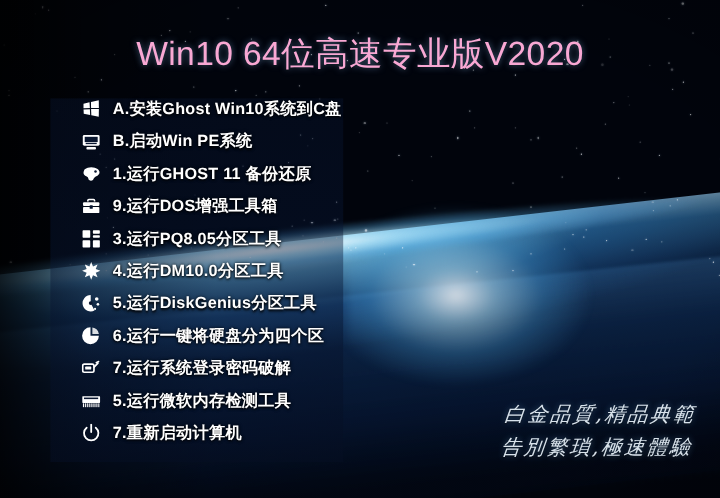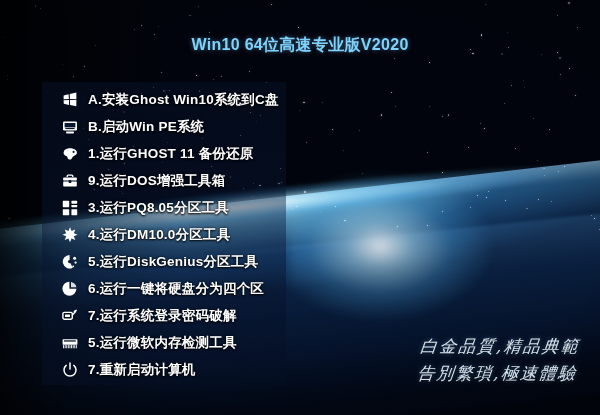--- a/index.html
+++ b/index.html
@@ -116,23 +116,23 @@
   }
   .title-main {
     color: #ffffff;
     font-size: 27px;
     font-weight: bold;
     letter-spacing: 1px;
     text-shadow: 0 0 6px rgba(140,200,255,0.55), 0 1px 2px rgba(0,0,0,0.9);
     white-space: nowrap;
   }
   .title-sub {
-    color: #7dd3fc;
-    font-size: 16px;
-    font-weight: bold;
+    color: #f9a8d4;
+    font-size: 28px;
+    font-weight: normal;
     letter-spacing: 0.3px;
     text-shadow: 0 0 5px rgba(140,200,255,0.5), 0 1px 2px rgba(0,0,0,0.9);
     white-space: nowrap;
   }
 
   
   .menu-panel {
     position: absolute;
     left: 42px;
     top: 82px;
@@ -143,24 +143,25 @@
   }
   .menu {
     position: absolute;
     left: 42px;
     top: 82px;
     width: 300px;
     z-index: 7;
   }
   .menu-item {
     display: flex;
-    align-items: flex-end;
+    align-items: flex-start;
     height: 27px;
-    padding-left: 19px;
+    padding-left: 2px;
     white-space: nowrap;
+    margin-left: 23px;
   }
   .mi-icon {
     width: 18px;
     height: 18px;
     flex: 0 0 18px;
     margin-right: 9px;
     display: flex;
     align-items: center;
     justify-content: center;
     color: #ffffff;

